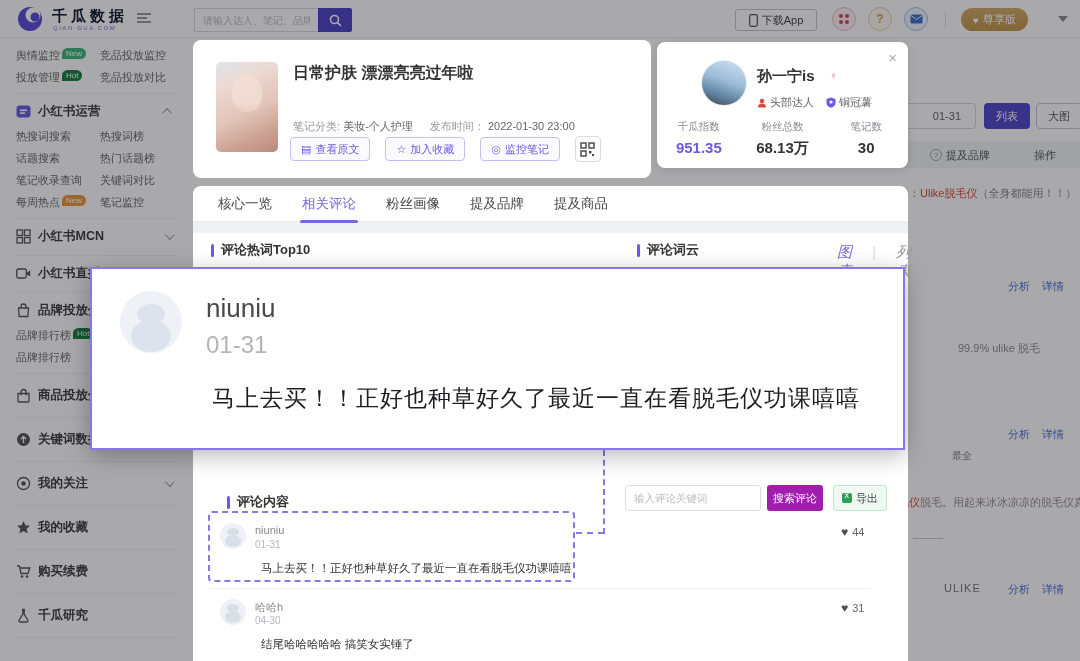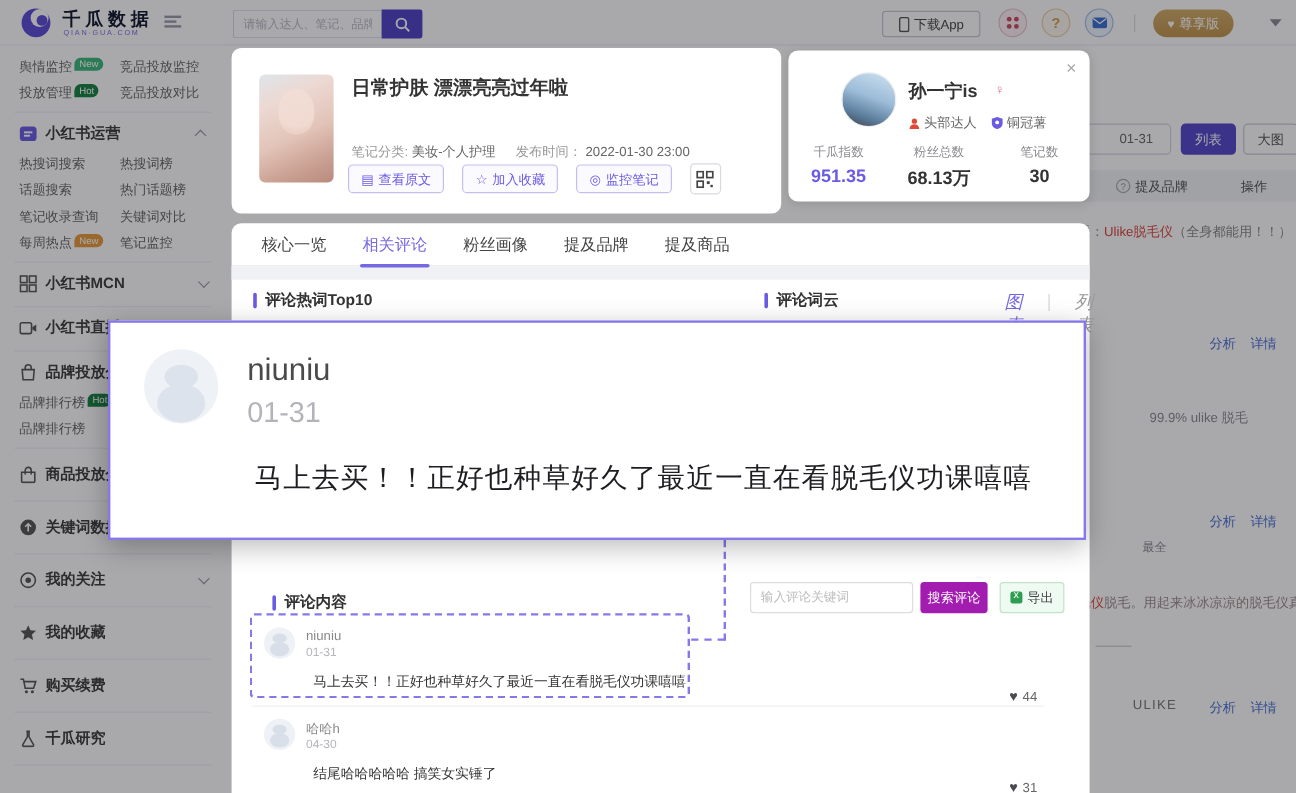--- a/index.html
+++ b/index.html
@@ -121,21 +121,21 @@
 .cm-btn { position:absolute; left:574px; top:299px; width:56px; height:26px; background:#a21caf; color:#fff; font-size:11px; border:none; border-radius:3px; }
 .cm-export { position:absolute; left:640px; top:299px; width:54px; height:26px; background:#effaf2; border:1px solid #bfe4ca; border-radius:3px; font-size:11px; color:#444; display:flex; align-items:center; justify-content:center; gap:4px; }
 .xls { width:10px; height:10px; background:#2f9e52; border-radius:2px; position:relative; }
 .xls::after { content:"x"; position:absolute; left:2.5px; top:-3px; color:#fff; font-size:9px; }
 .cmt { position:absolute; }
 .cmt .av { position:absolute; width:26px; height:26px; border-radius:50%; background:#eef1f5; overflow:hidden; }
 .cmt .av::after { content:""; position:absolute; left:7px; top:5px; width:12px; height:8px; border-radius:50%; background:#d9dfe8; box-shadow:0 9px 0 2px #d9dfe8; }
 .cmt .nm { position:absolute; left:35px; top:1px; font-size:11px; color:#888; }
 .cmt .dt { position:absolute; left:35px; top:16px; font-size:10px; color:#b5b5bd; }
 .cmt .tx { position:absolute; left:41px; top:38px; font-size:11.5px; color:#333; white-space:nowrap; }
-.likes { position:absolute; font-size:11px; color:#666;margin-top:48px; }
+.likes { position:absolute; font-size:11px; color:#666; }
 .likes .h::before { content:"\2665"; color:#4a4a52; margin-right:4px; font-size:12px; }
 .cm-div { position:absolute; left:17px; top:402px; width:660px; border-top:1px solid #f1f1f3; }
 
 
 .dashed-rect { position:absolute; left:208px; top:511px; width:367px; height:71px; border:2px dashed #8678e9; border-radius:4px; z-index:4; }
 .conn-v { position:absolute; left:603px; top:450px; height:84px; border-left:2px dashed #8678e9; z-index:4; }
 .conn-h { position:absolute; left:576px; top:532px; width:28px; border-top:2px dashed #8678e9; z-index:4; }
 
 
 .callout { position:absolute; left:90px; top:267px; width:815px; height:183px; background:#fff; border:2px solid #8678e9; z-index:5; box-shadow:0 6px 22px rgba(0,0,0,.28); }

